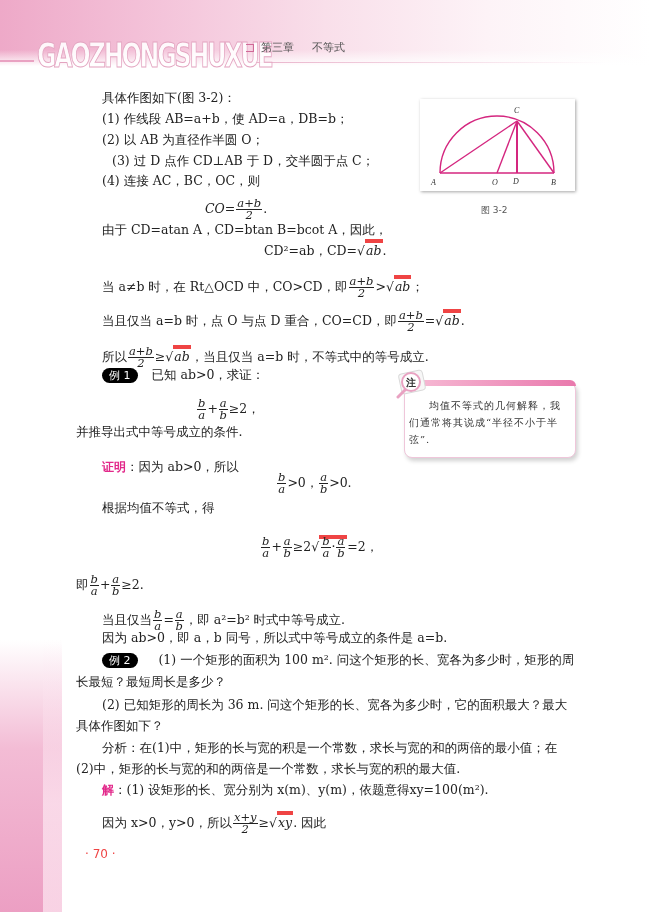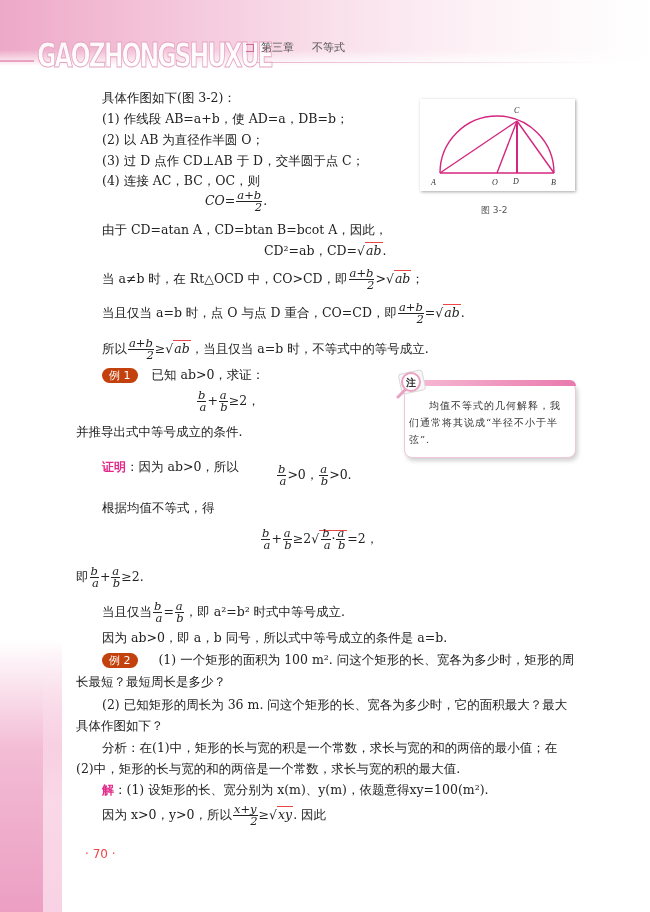--- a/index.html
+++ b/index.html
@@ -42,36 +42,36 @@
     position: absolute; left: 0; top: 640px; width: 62px; height: 272px;
     background: linear-gradient(180deg, rgba(244,190,215,0) 0%, #f3bcd5 40%, #ec9fc3 100%);
   }
   .left-strip-inner {
     position: absolute; left: 43px; top: 640px; width: 19px; height: 272px;
     background: linear-gradient(180deg, rgba(255,255,255,0) 0%, rgba(253,232,242,0.7) 60%);
   }
 
   .line { position: absolute; font-size: 12.5px; white-space: nowrap; line-height: 16px; }
   .i { font-style: italic; }
-  .frac { display: inline-block; vertical-align: middle; text-align: right; font-size: 11.5px; line-height: 11px; margin: 0 1px; }
+  .frac { display: inline-block; vertical-align: middle; text-align: center; font-size: 11.5px; line-height: 11px; margin: 8px 1px; }
   .frac .num { display: block; border-bottom: 1px solid #222; padding: 0 1px; }
   .frac .den { display: block; }
   .sqrt { display: inline-block; }
-  .sqrt .rad { border-top: 1px solid #ef4444; padding: 0 1px; }
+  .sqrt .rad { border-top: 4px solid #ef4444; padding: 0 1px; }
 
   
   .figure {
     position: absolute; left: 420px; top: 99px; width: 155px; height: 92px;
     background: #fff; box-shadow: 1px 1px 3px rgba(0,0,0,0.35);
   }
   .fig-caption { position: absolute; left: 481px; top: 204px; font-size: 9px; color: #555; font-family: "DejaVu Sans", sans-serif; }
 
   
   .badge {
-    display: inline-block; background: #c2410c; color: #fff; border-radius: 9px;
+    display: inline-block; background: #000000; color: #fff; border-radius: 9px;
     font-family: "DejaVu Sans", sans-serif; font-size: 11px; line-height: 15px; padding: 0 7px; vertical-align: middle;
   }
   .accent { color: #e2288a; font-family: "DejaVu Sans", sans-serif; font-weight: bold; font-size: 12px; }
 
   
   .note {
     position: absolute; left: 404px; top: 382px; width: 172px; height: 76px;
     border: 1px solid #efc6da; border-radius: 8px; background: #fff;
     box-shadow: 2px 3px 4px rgba(0,0,0,0.18);
   }
@@ -102,21 +102,21 @@
   <span class="sep"></span>
   <span>不等式</span>
 </div>
 
 <div class="left-strip"></div>
 <div class="left-strip-inner"></div>
 
 <div class="line" style="left:102px; top:90px;">具体作图如下(图 3-2)：</div>
 <div class="line" style="left:102px; top:111px;">(1) 作线段 AB=a+b，使 AD=a，DB=b；</div>
 <div class="line" style="left:102px; top:132px;">(2) 以 AB 为直径作半圆 O；</div>
-<div class="line" style="left:102px; top:153px;">(3) 过 D 点作 CD⊥AB 于 D，交半圆于点 C；</div>
+<div class="line" style="left:112px; top:153px;">(3) 过 D 点作 CD⊥AB 于 D，交半圆于点 C；</div>
 <div class="line" style="left:102px; top:173px;">(4) 连接 AC，BC，OC，则</div>
 <div class="line" style="left:205px; top:190px;">
   <span class="i">CO=</span><span class="frac i"><span class="num">a+b</span><span class="den">2</span></span><span>.</span>
 </div>
 
 <div class="figure">
   <svg width="155" height="92" viewBox="0 0 155 92">
     <g stroke="#d4267f" stroke-width="1.4" fill="none">
       <path d="M 20 74 A 57 57 0 0 1 134 74"></path>
       <line x1="20" y1="74" x2="134" y2="74"></line>

